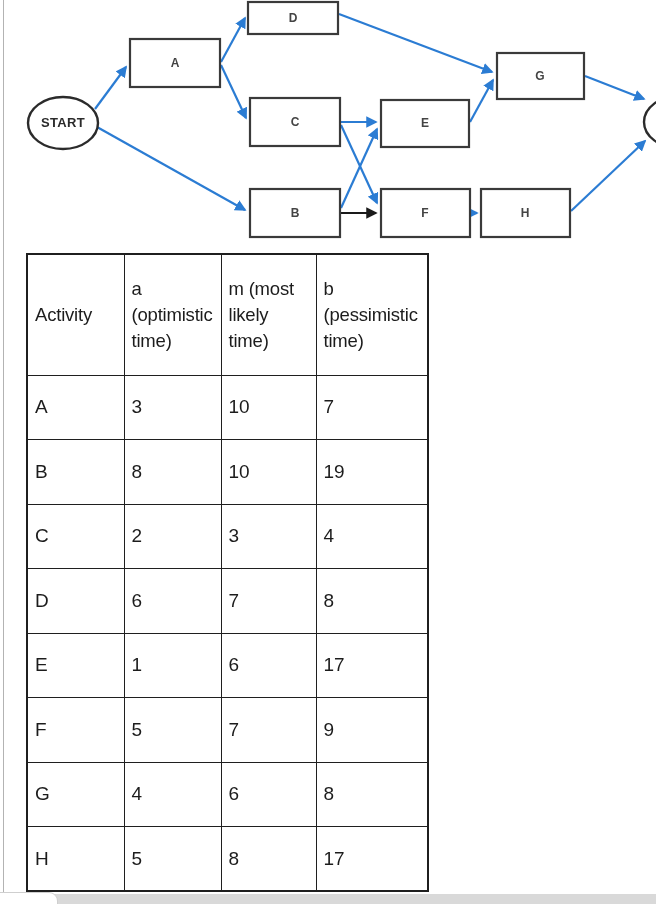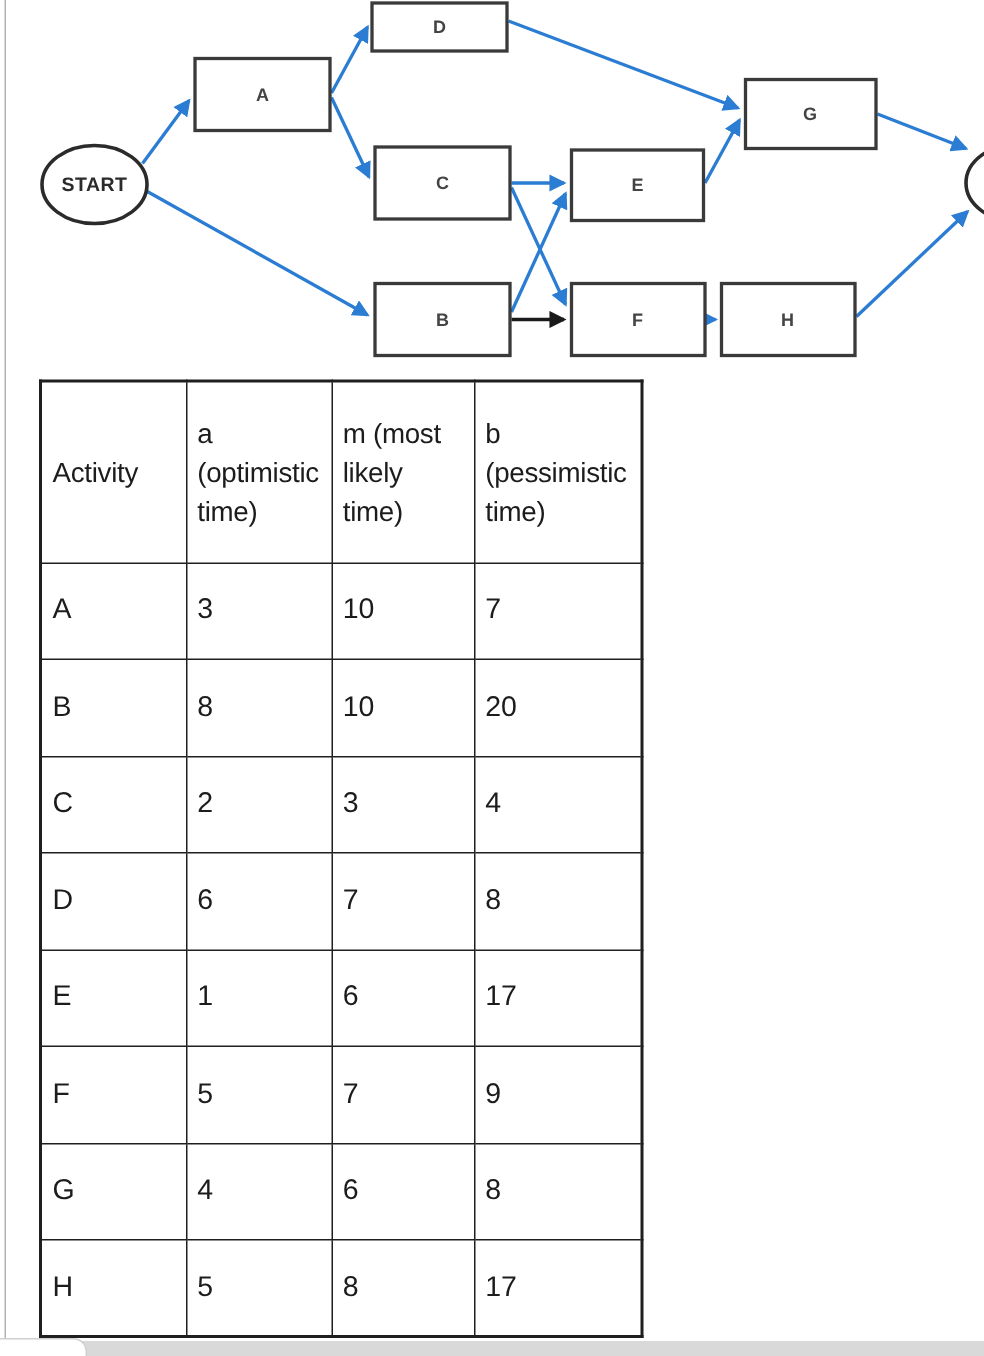--- a/index.html
+++ b/index.html
@@ -148,21 +148,21 @@
         <tr>
           <td>A</td>
           <td>3</td>
           <td>10</td>
           <td>7</td>
         </tr>
         <tr>
           <td>B</td>
           <td>8</td>
           <td>10</td>
-          <td>20</td>
+          <td>19</td>
         </tr>
         <tr>
           <td>C</td>
           <td>2</td>
           <td>3</td>
           <td>4</td>
         </tr>
         <tr>
           <td>D</td>
           <td>6</td>

